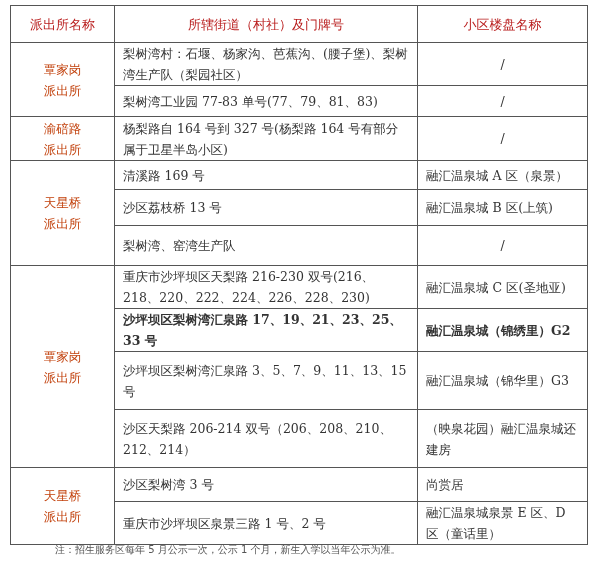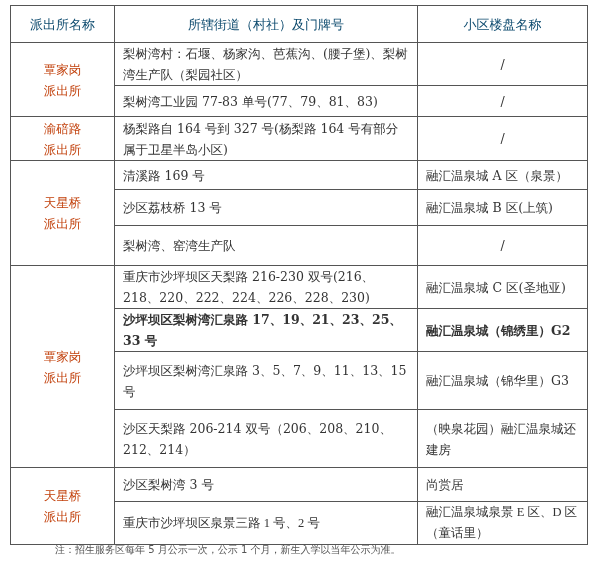--- a/index.html
+++ b/index.html
@@ -3,21 +3,21 @@
 <meta charset="utf-8">
 <style>
   html, body { margin: 0; padding: 0; background: #ffffff; }
   body { width: 612px; height: 563px; position: relative; overflow: hidden;
          font-family: "DejaVu Serif", "Liberation Serif", serif; color: #333; }
   .tbl { position: absolute; left: 10px; top: 5px; width: 568px;
          border-collapse: collapse; table-layout: fixed; font-size: 12.5px; }
   .tbl td, .tbl th { border: 1px solid #555; padding: 0 8px; line-height: 21px;
          vertical-align: middle; }
   .tbl th { font-family: "DejaVu Sans", "Liberation Sans", sans-serif; font-weight: normal;
-         font-size: 13px; color: #0c4a6e; height: 36px; text-align: center; }
+         font-size: 13px; color: #b91c1c; height: 36px; text-align: center; }
   .c1 { width: 95px; text-align: center; padding: 0 4px !important; color: #c2410c; }
   .c2 { width: 286px; text-align: left; }
   .c3 { width: 153px; text-align: left; }
   .center { text-align: center !important; }
   .note { position: absolute; left: 10px; top: 543px; font-size: 10px; color: #555;
           font-family: "DejaVu Sans", "Liberation Sans", sans-serif; margin-left: 45px; }
 </style>
 </head>
 <body>
 
@@ -87,20 +87,20 @@
         <td class="c3">（映泉花园）融汇温泉城还建房</td>
       </tr>
       <tr style="height: 34px;">
         <td class="c1" rowspan="2">
           <div>天星桥</div>
           <div>派出所</div>
         </td>
         <td class="c2">沙区梨树湾 3 号</td>
         <td class="c3">尚赏居</td>
       </tr>
-      <tr style="height: 42px; font-family: Liberation Serif, serif;">
+      <tr style="height: 42px;">
         <td class="c2">重庆市沙坪坝区泉景三路 1 号、2 号</td>
         <td class="c3">融汇温泉城泉景 E 区、D 区（童话里）</td>
       </tr>
     </tbody>
 </table>
 
 <div class="note">注：招生服务区每年 5 月公示一次，公示 1 个月，新生入学以当年公示为准。</div>
 
 </body></html>

